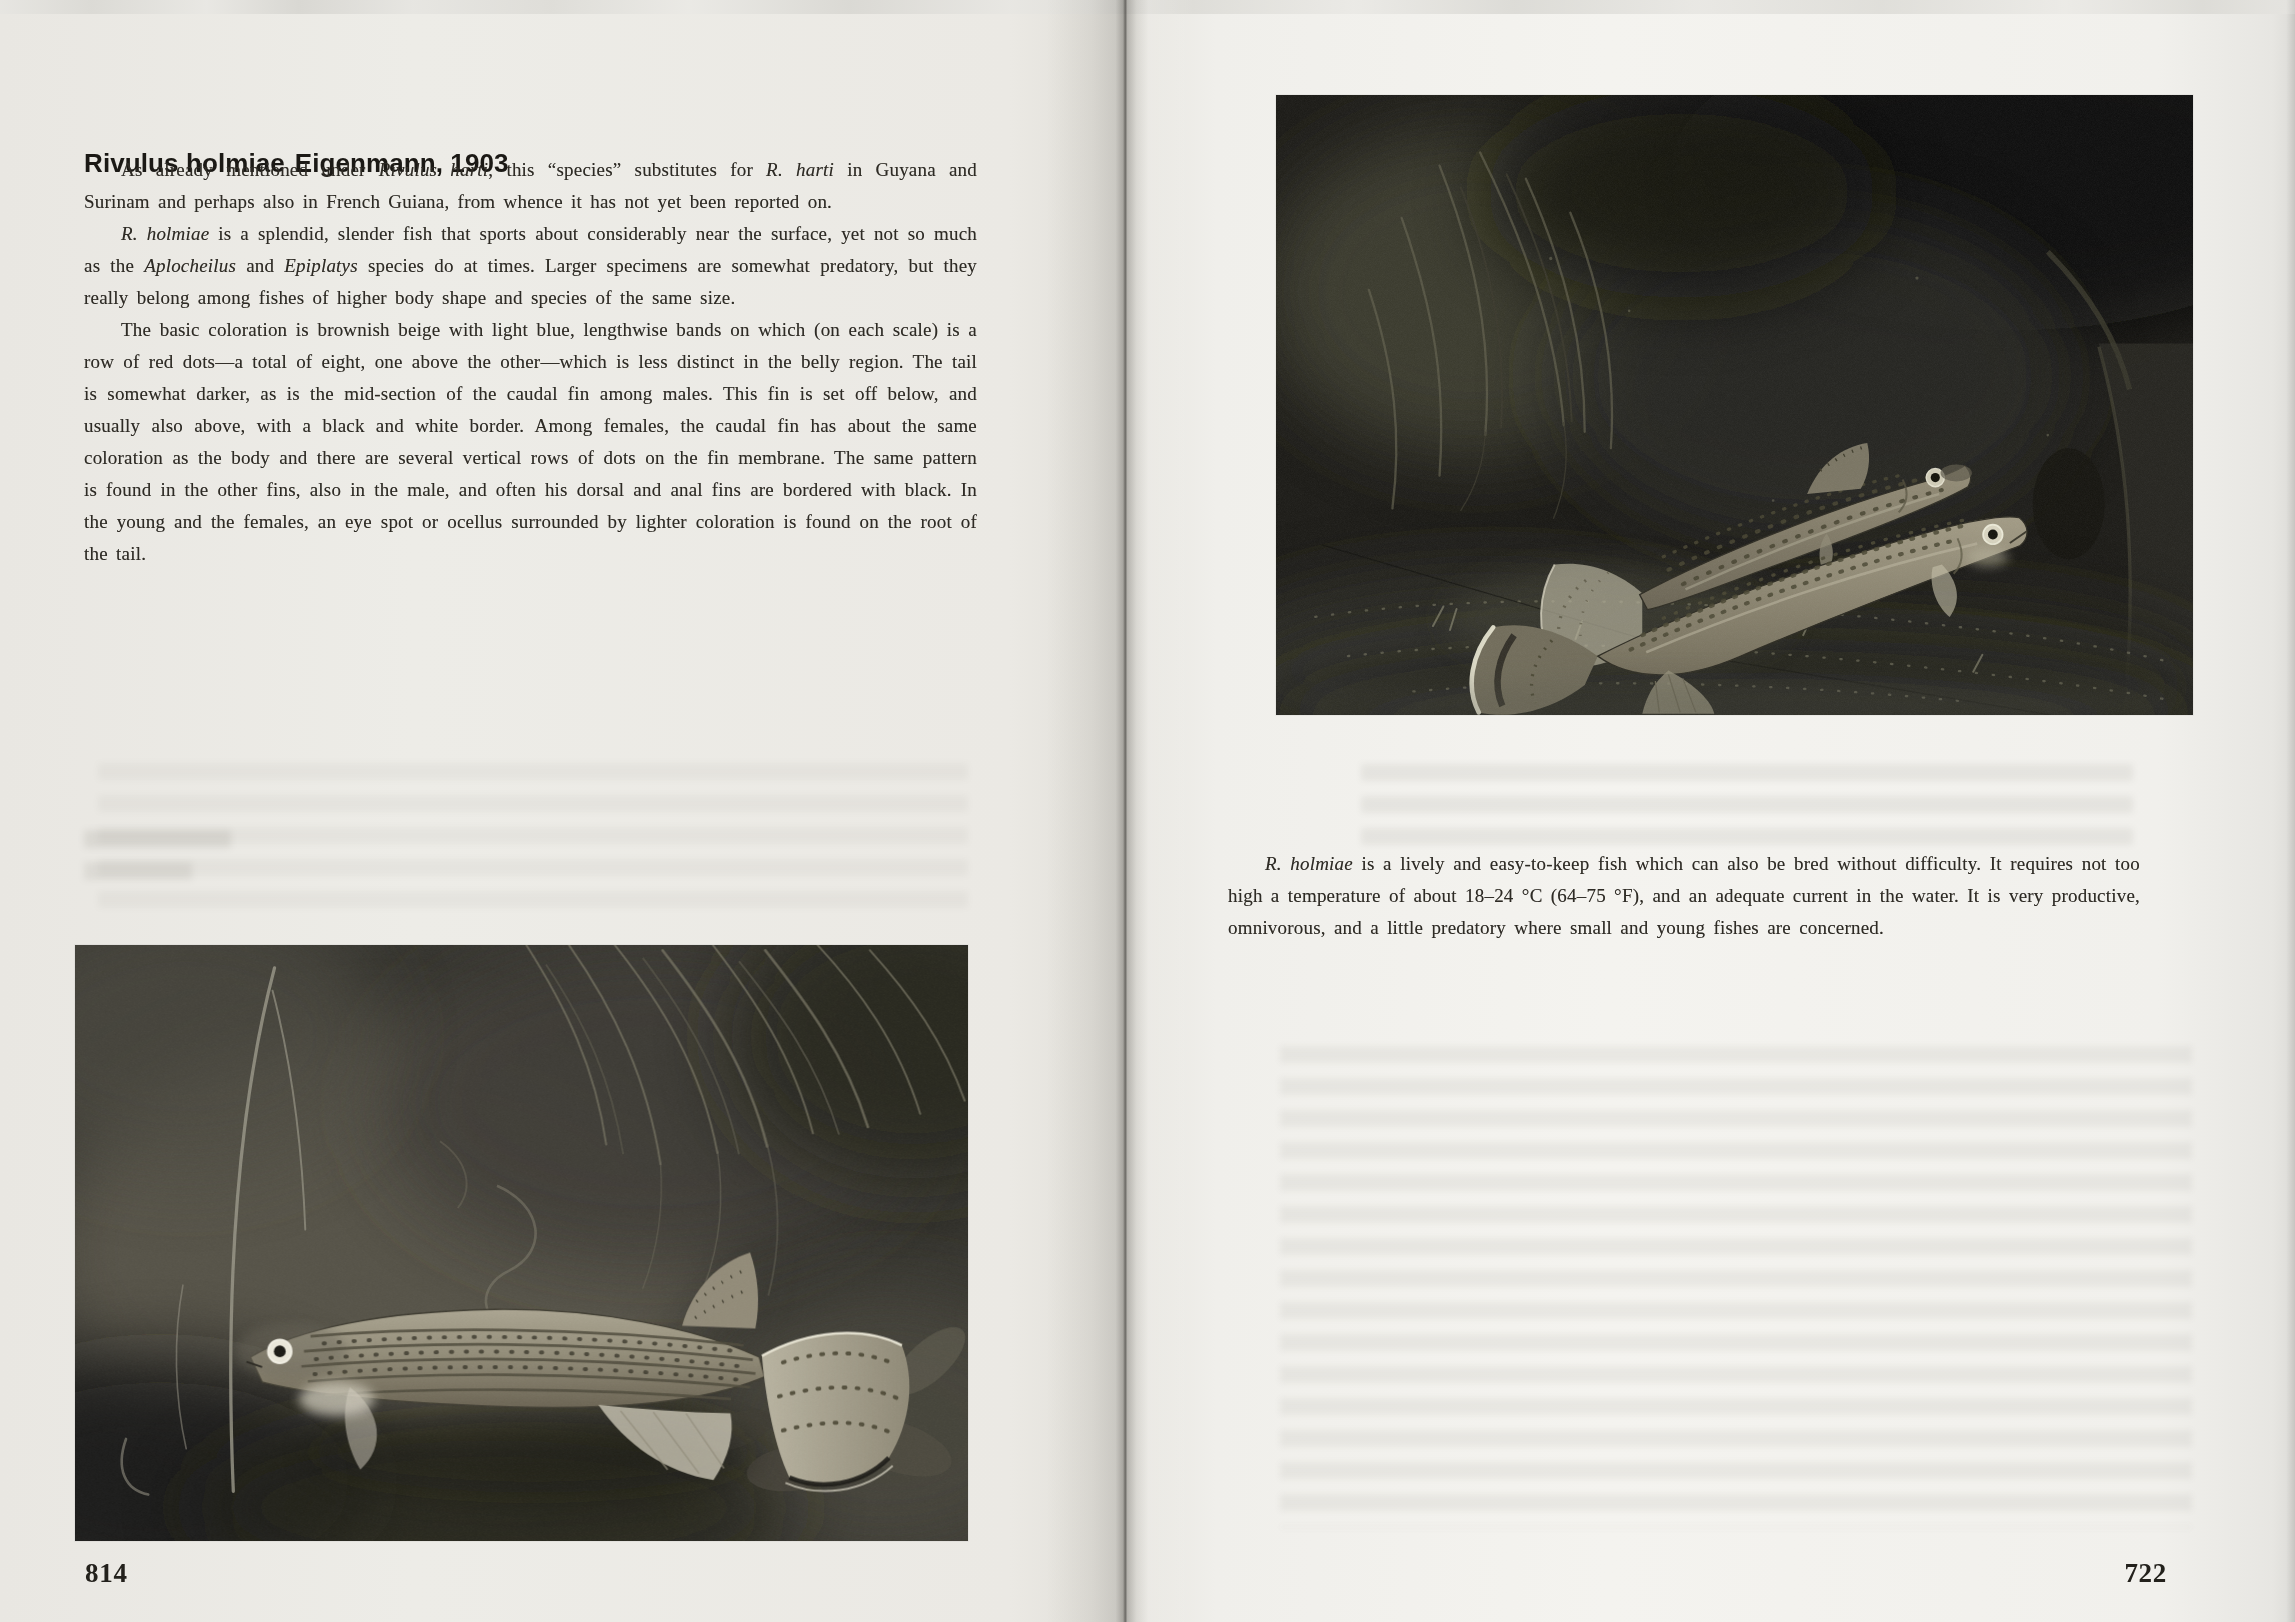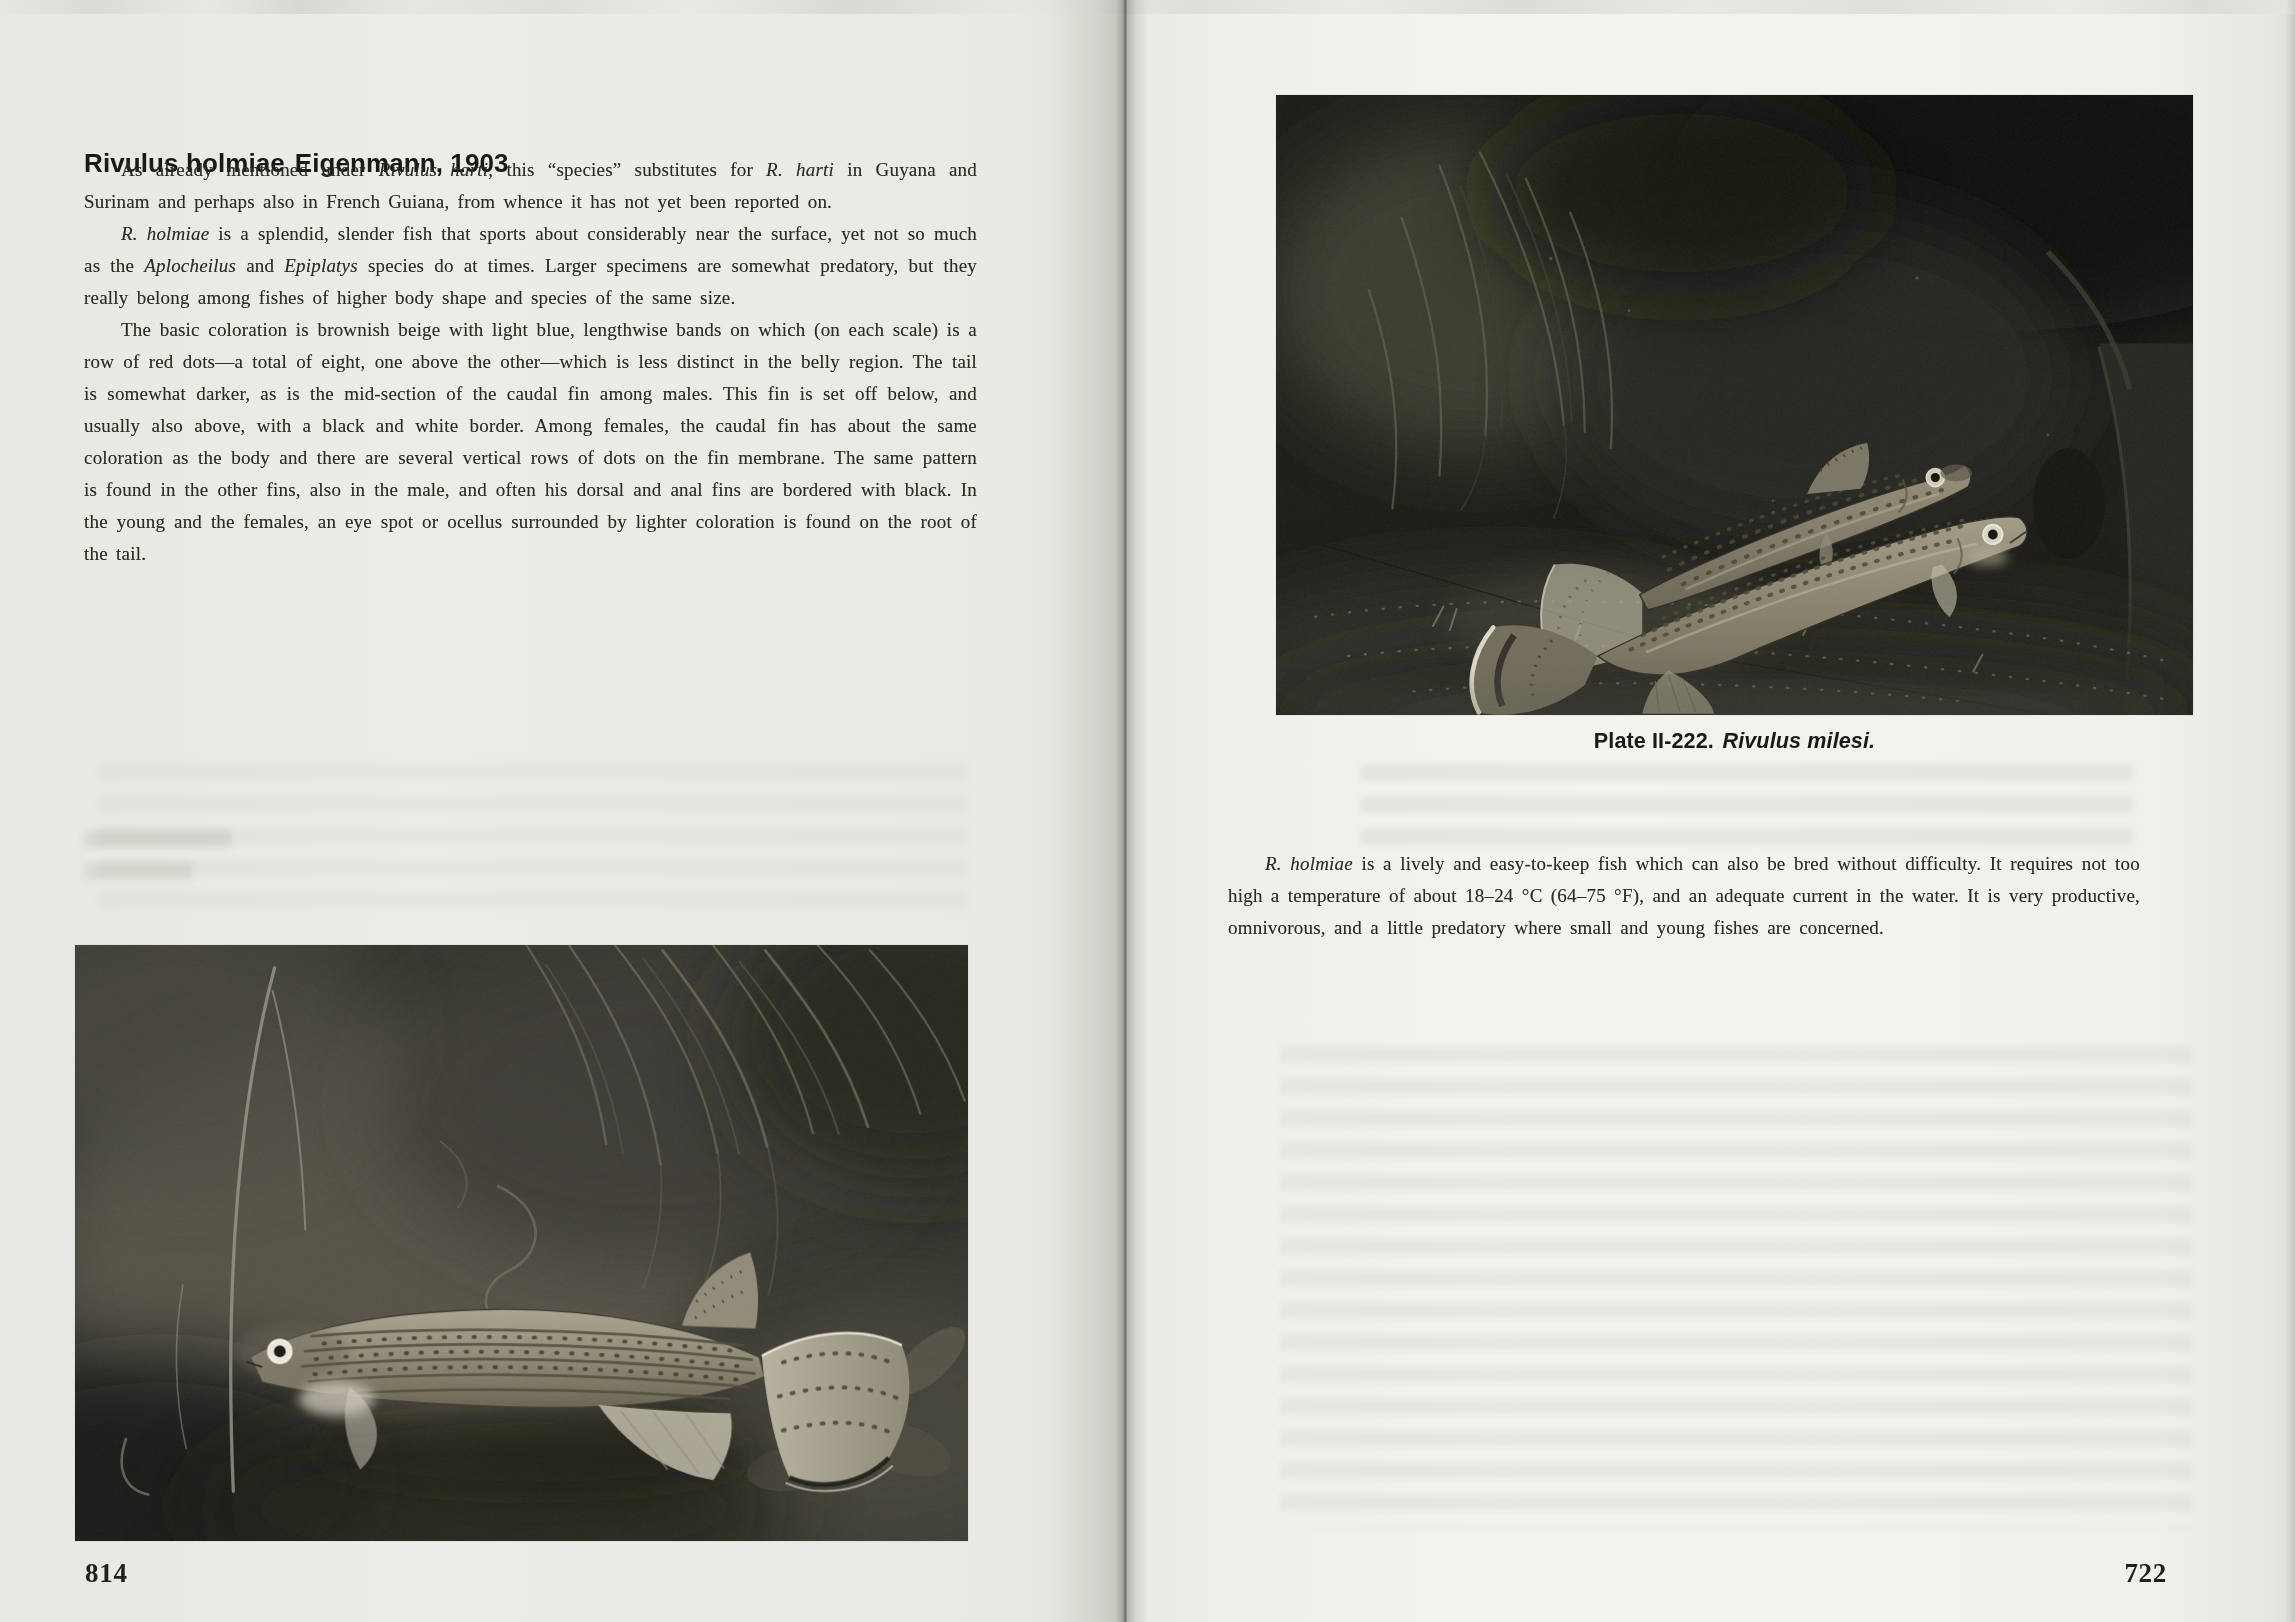--- a/index.html
+++ b/index.html
@@ -322,21 +322,20 @@
           <path d="M600 886 L618 944"></path>
             <path d="M622 892 L642 944"></path>
             <path d="M580 896 L586 944"></path>
         </g>
       </g>
       <ellipse cx="700" cy="935" rx="680" ry="40" fill="#55544a" filter="url(#rb22)" opacity=".3"></ellipse>
       <rect width="1402" height="948" filter="url(#rgrain)" opacity="0.08"></rect>
     </svg>
   </figure>
 
-  <div class="caption cap-right"><span class="cap-label">Plate II-222.</span><span class="it">Rivulus milesi.</span></div>
 
   <div class="ghost ghost-r1"></div>
 
   <div class="text-col col-right">
     <p><span class="it">R. holmiae</span><span> is a lively and easy-to-keep fish which can also be bred without difficulty. It requires not too high a temperature of about 18–24 °C (64–75 °F), and an adequate current in the water. It is very productive, omnivorous, and a little predatory where small and young fishes are concerned.</span></p>
   </div>
 
   <div class="ghost ghost-r2"></div>
 
   <div class="pageno pageno-right">722</div>

